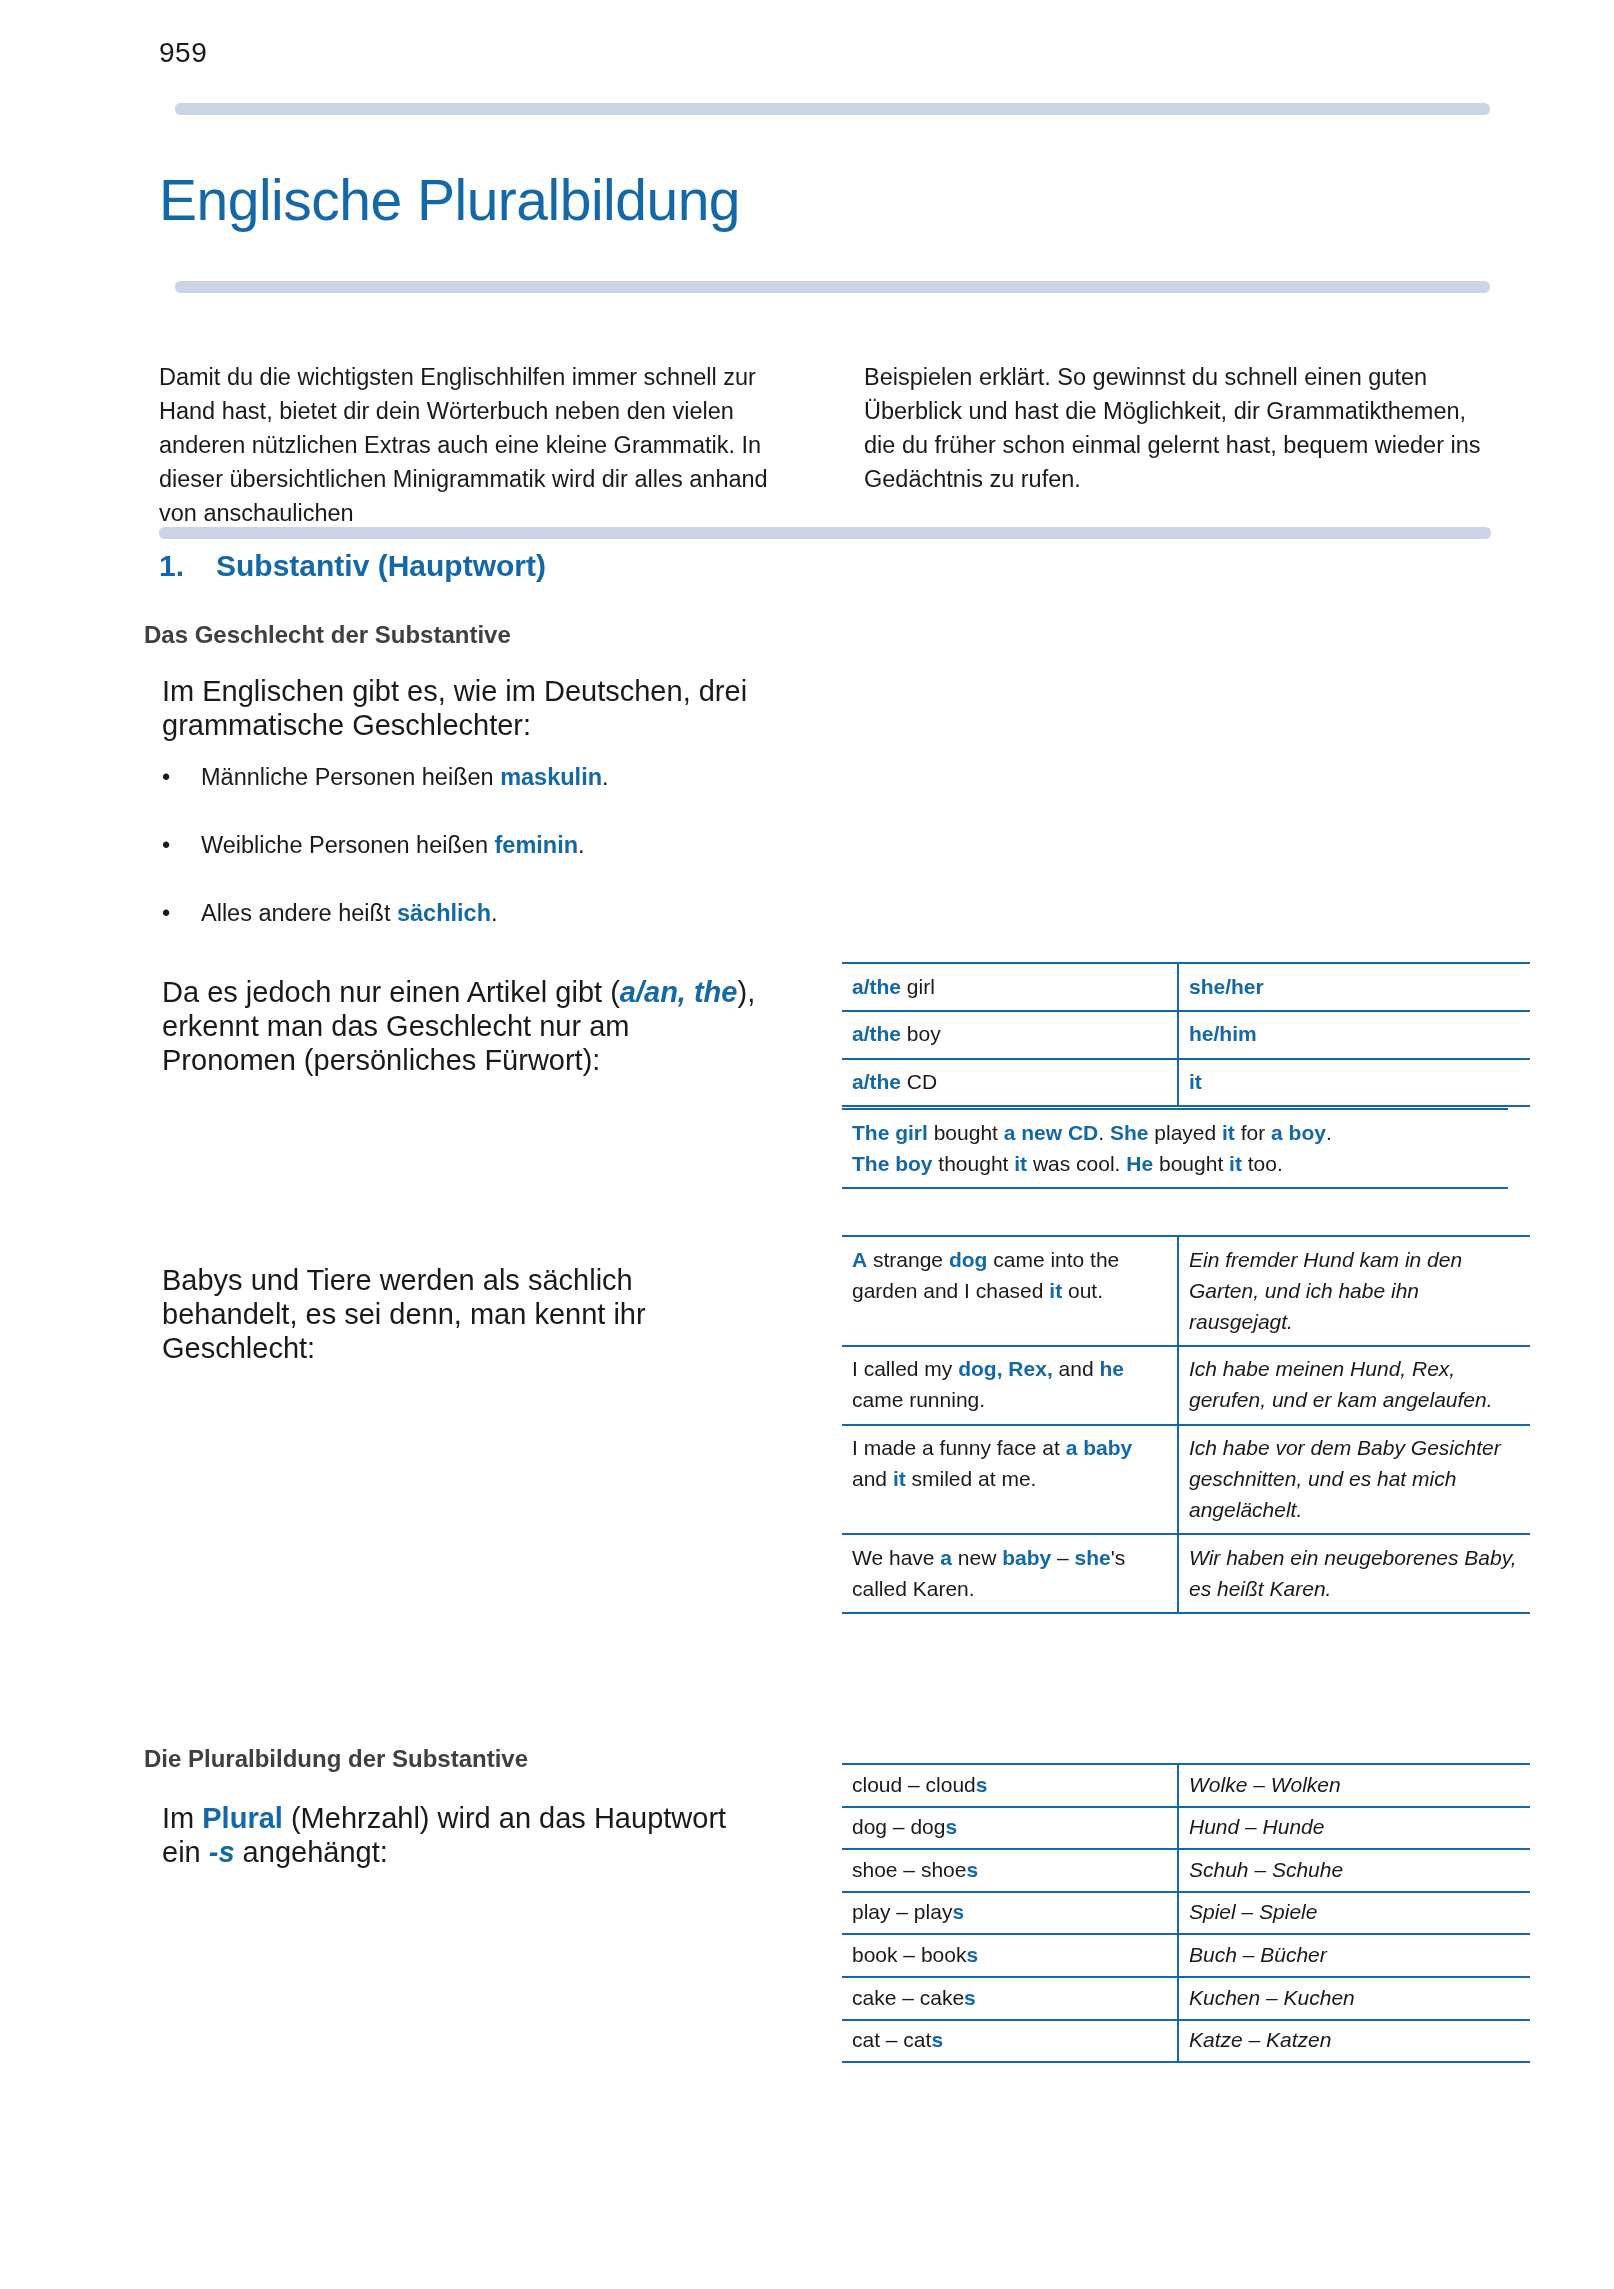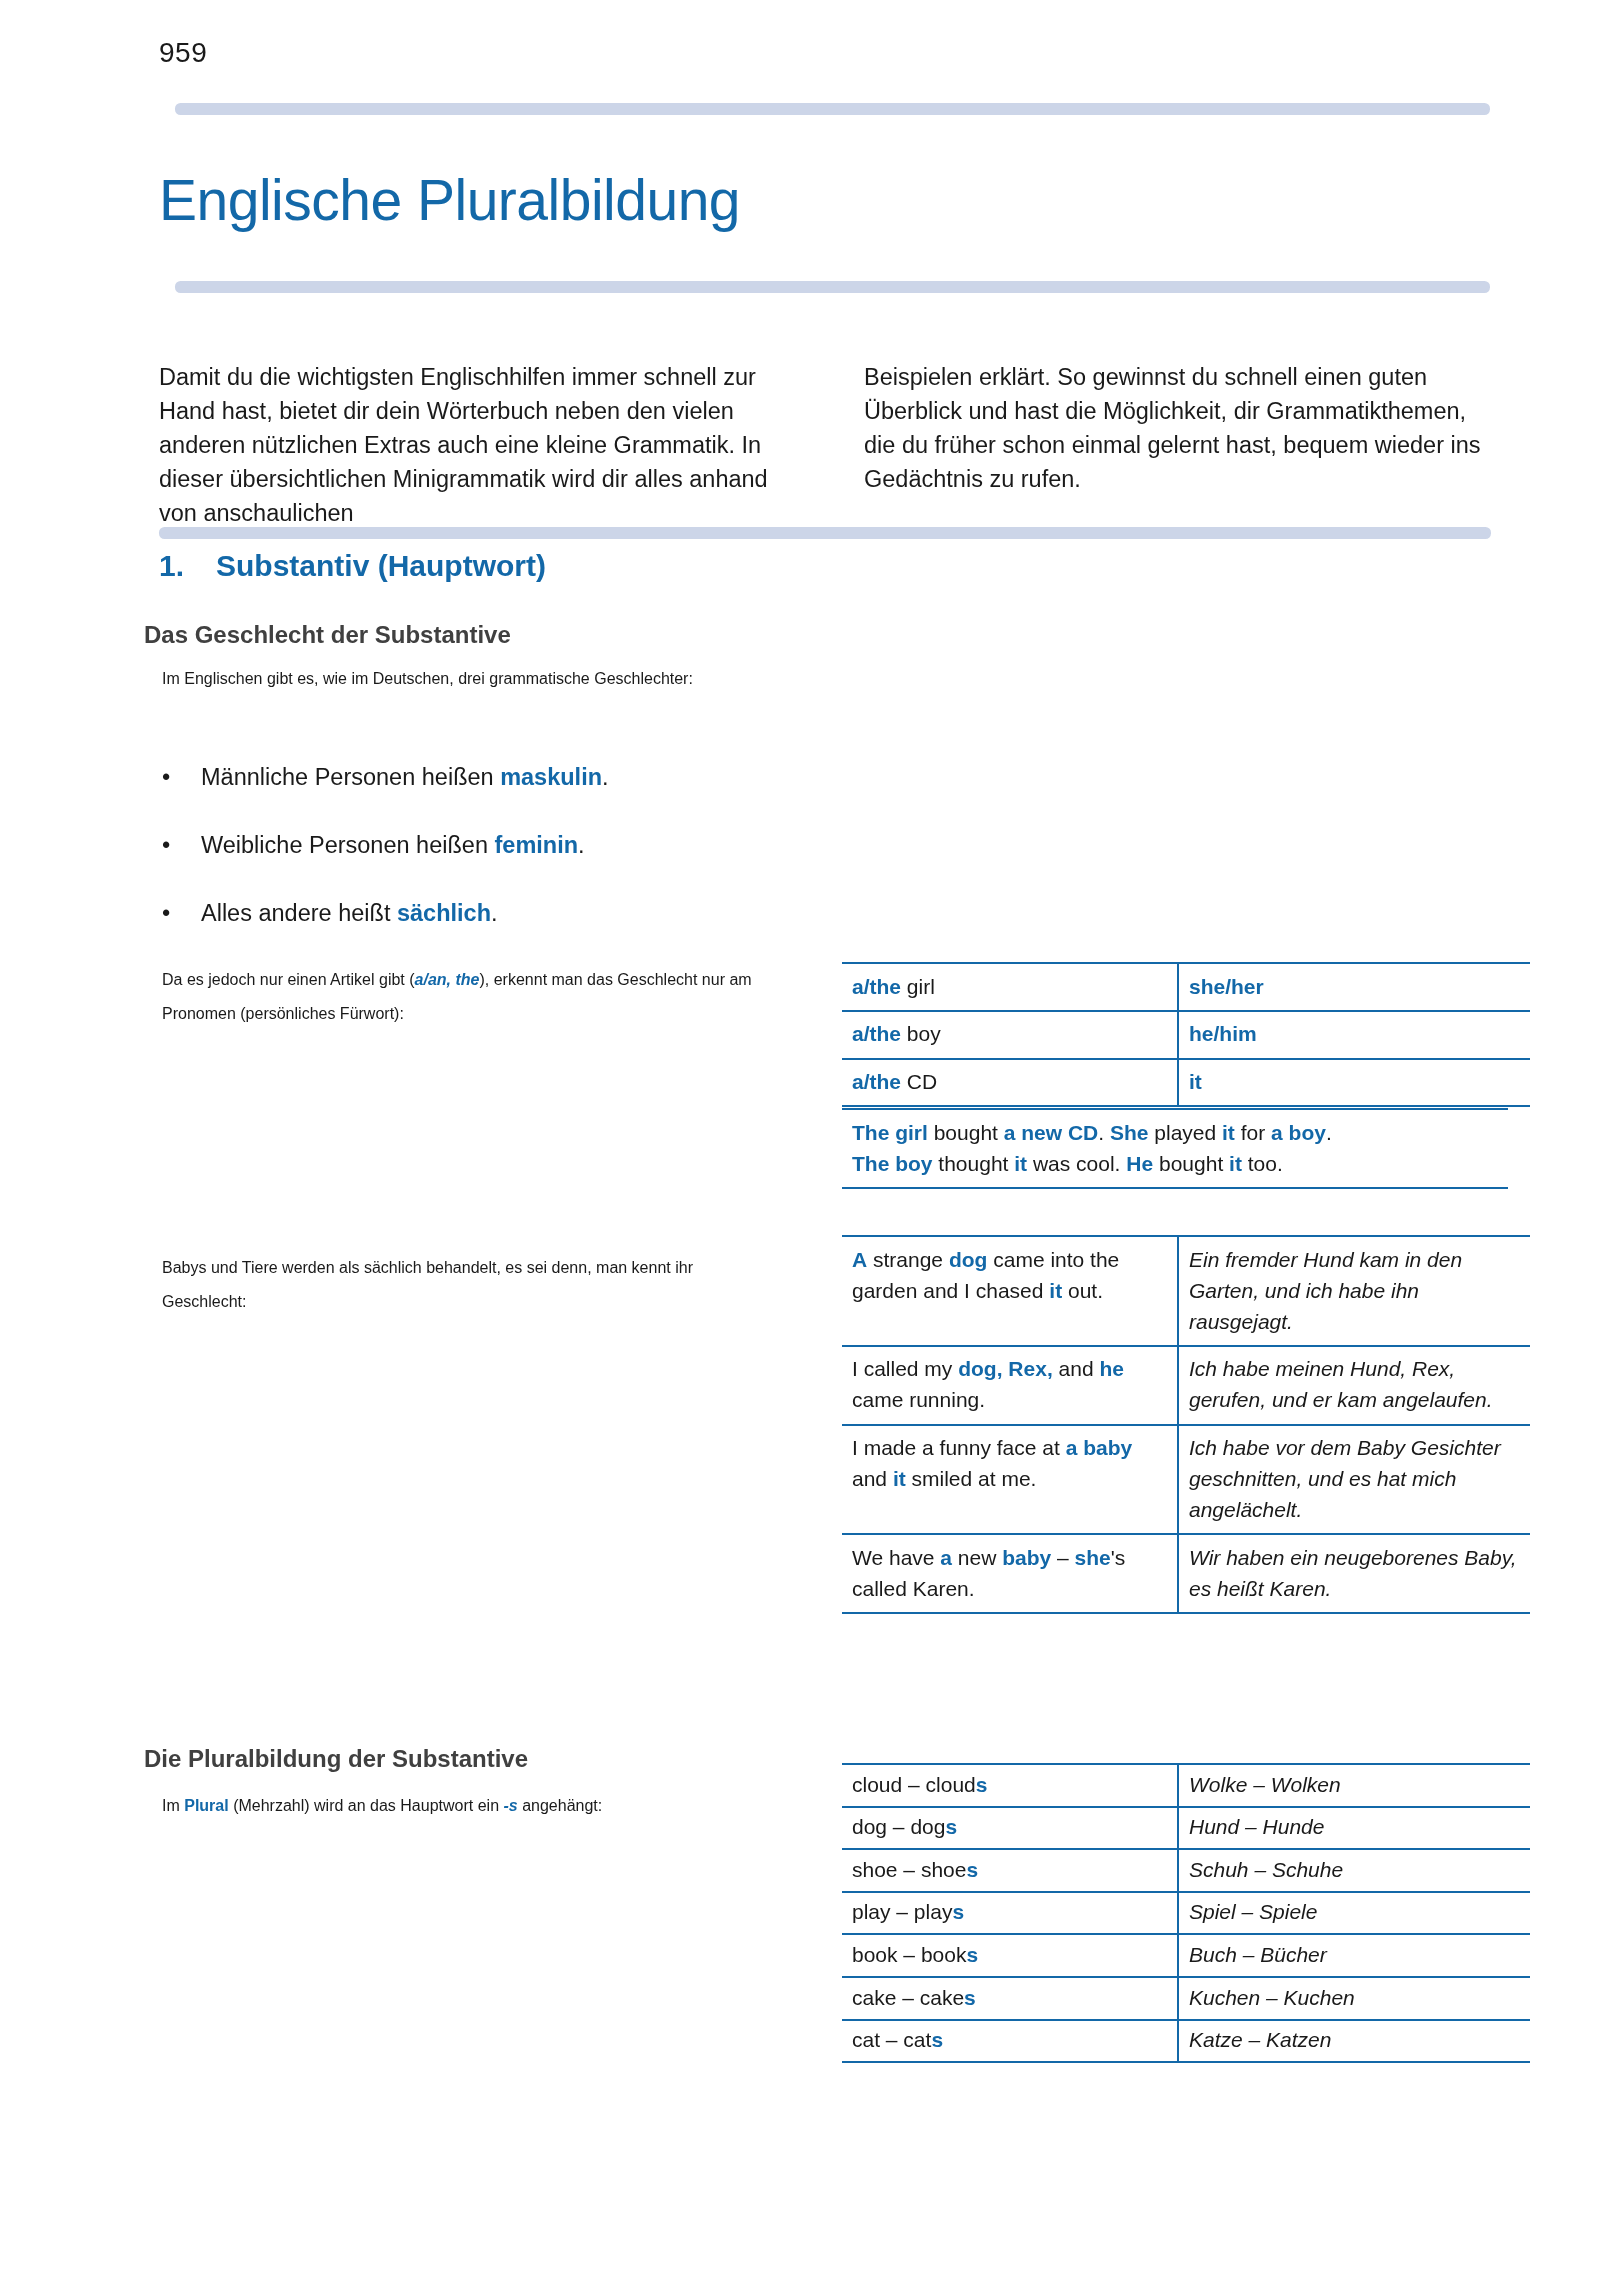--- a/index.html
+++ b/index.html
@@ -93,23 +93,24 @@
     color: #404040;
   }
   .sub-heading.gender { top: 621px; }
   .sub-heading.plural { top: 1745px; }
 
   
   .body-block {
     position: absolute;
     left: 162px;
     width: 609px;
-    font-size: 16px;
+    font-size: 29px;
     line-height: 34px;
     color: #1a1a1a;
+    margin-top: 12px;
   }
   .body-block.intro-gender  { top: 662px; }
   .body-block.article-note  { top: 963px; }
   .body-block.babies-note   { top: 1251px; }
   .body-block.plural-note   { top: 1789px; }
 
   
   .bullets {
     position: absolute;
     left: 162px;

